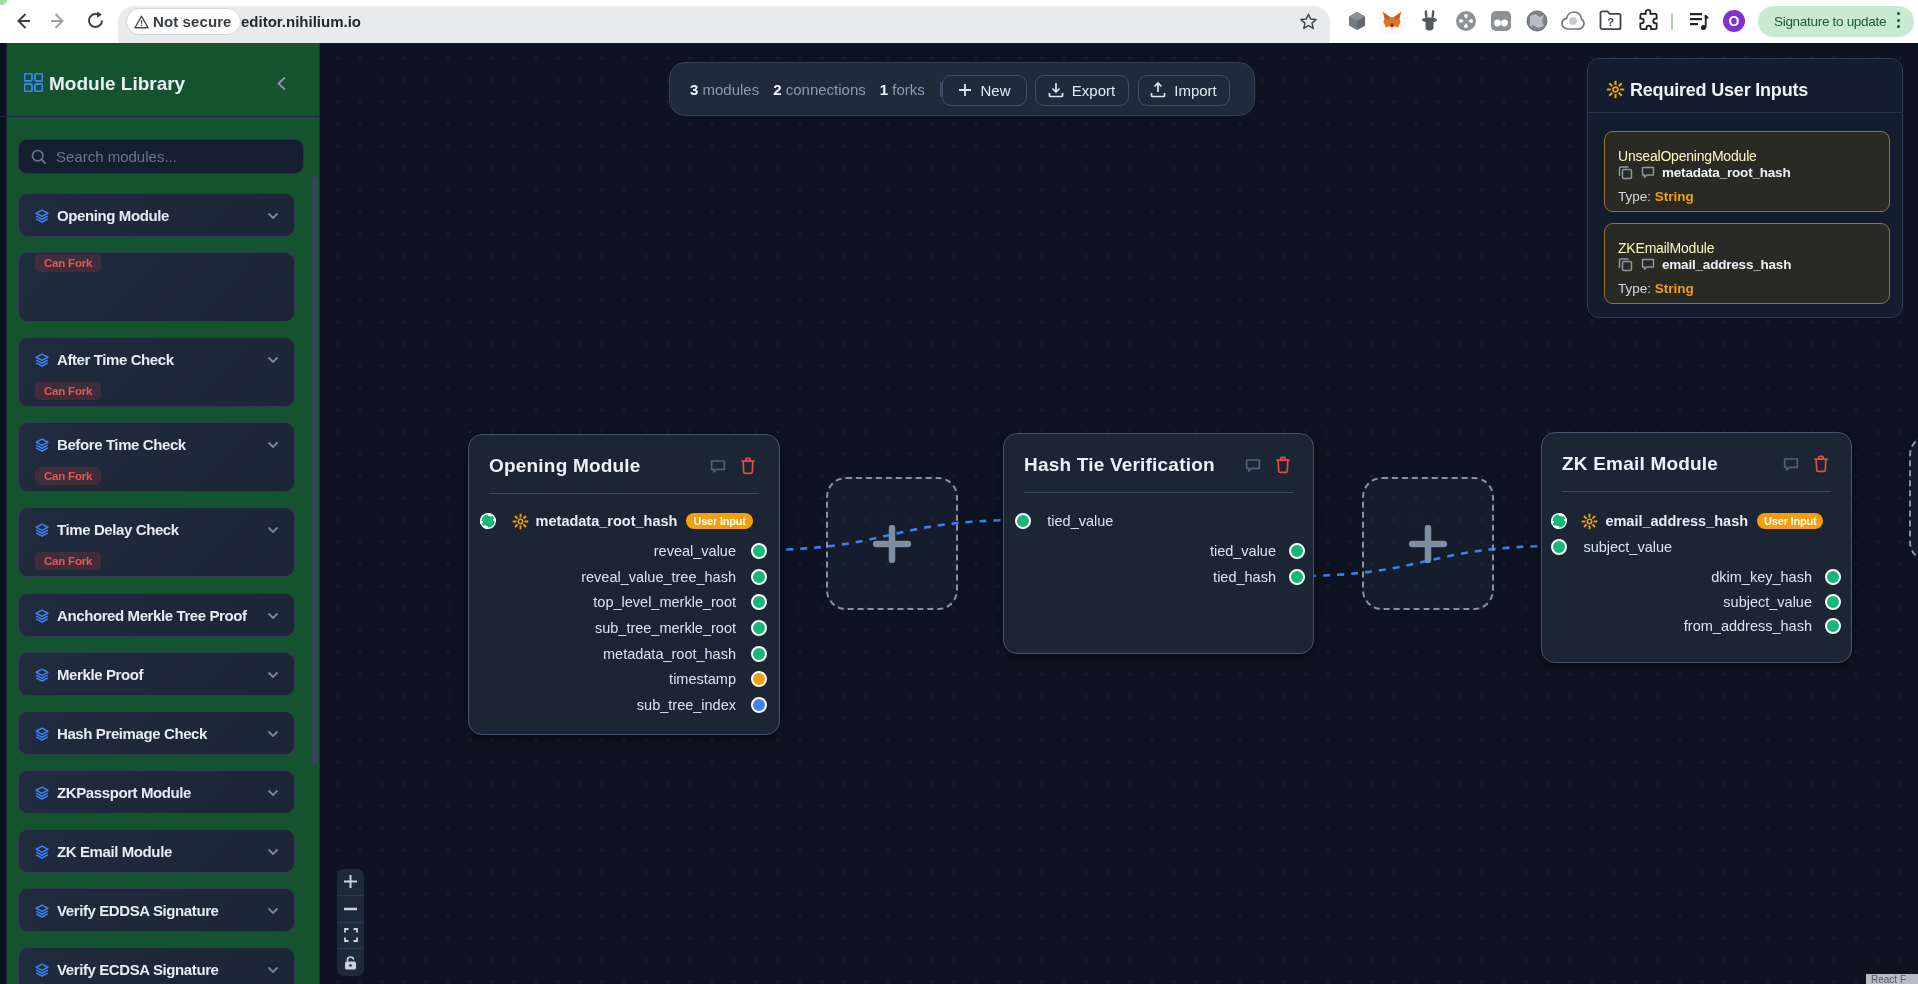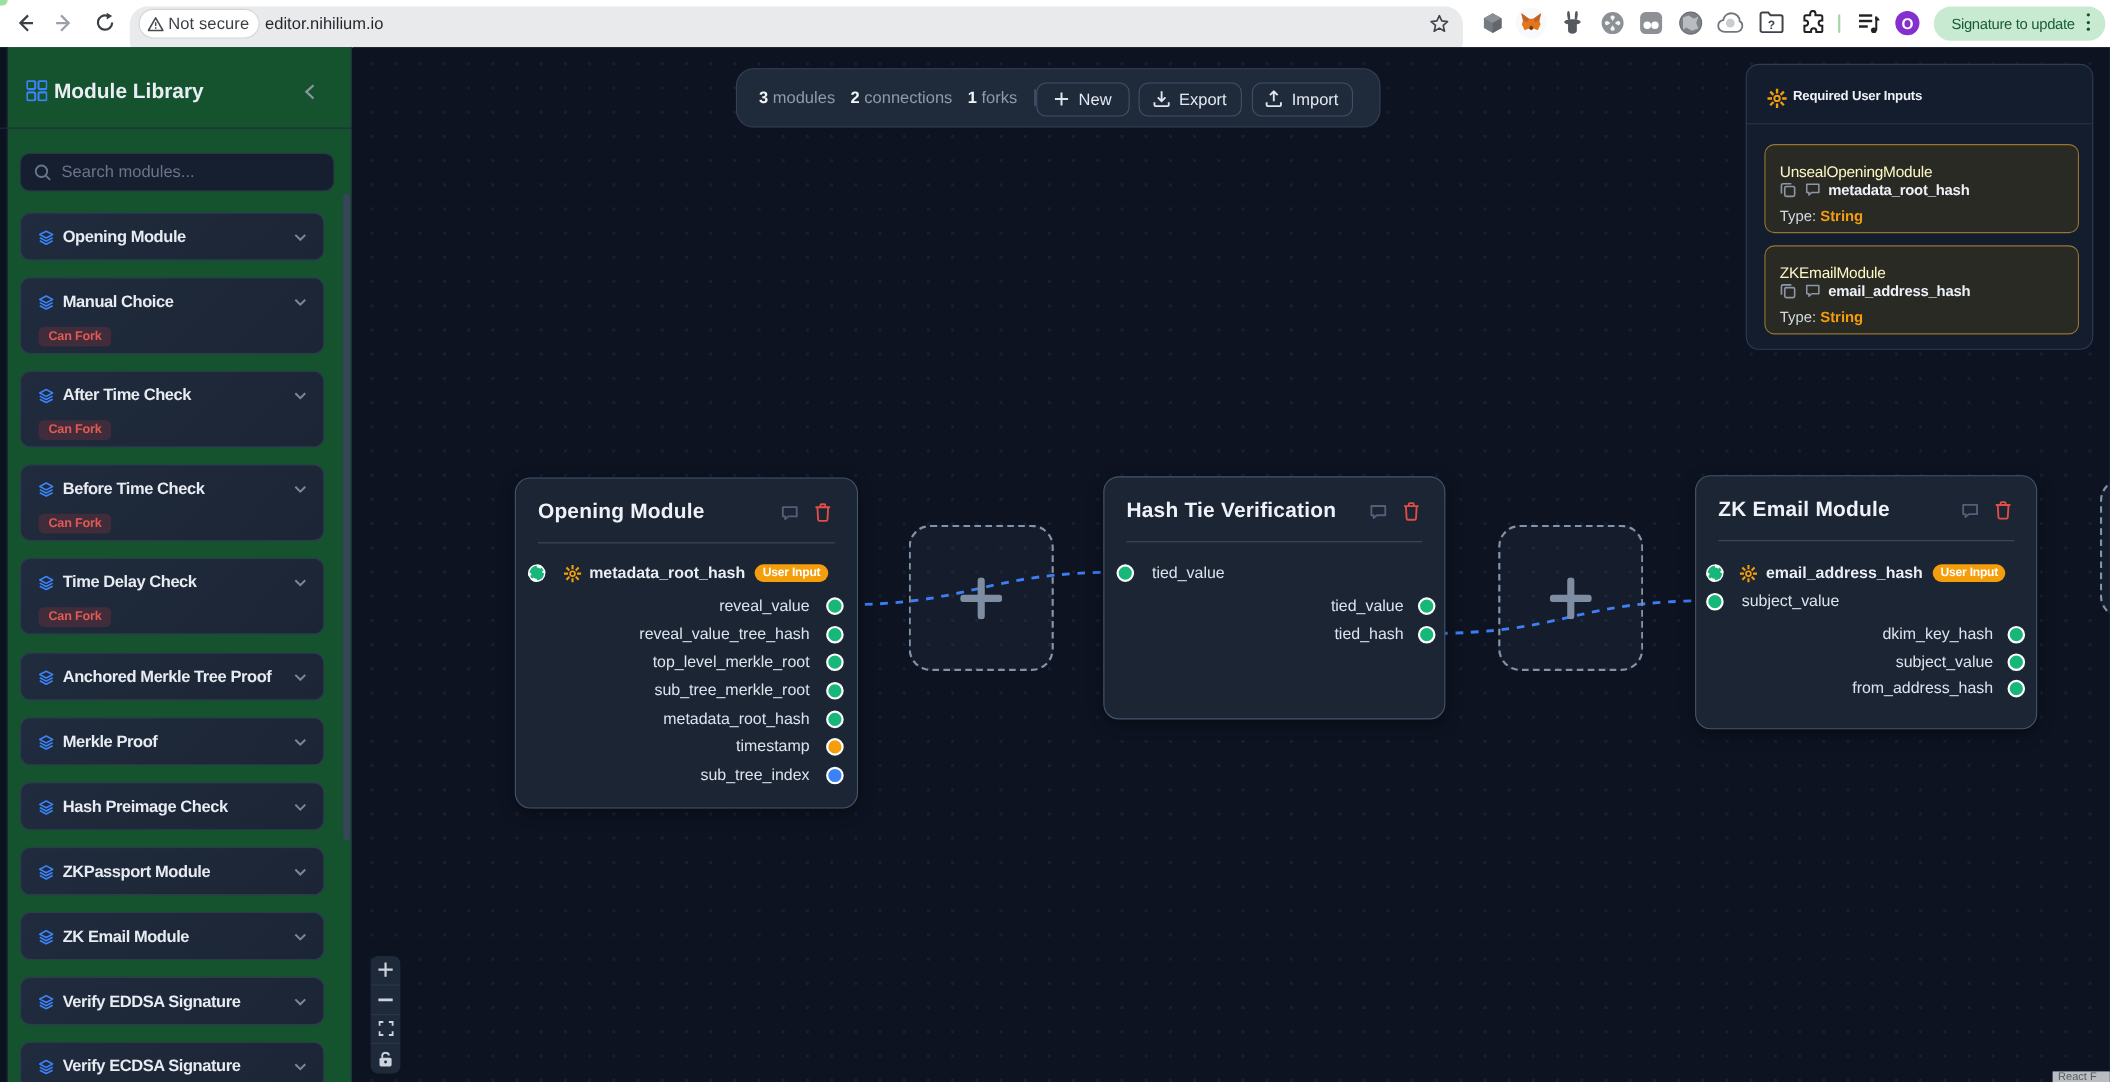--- a/index.html
+++ b/index.html
@@ -1,21 +1,21 @@
 <!DOCTYPE html>
 <html><head>
 <meta charset="utf-8">
 <style>
   * { margin:0; padding:0; box-sizing:border-box; }
   html,body { width:1918px; height:984px; overflow:hidden; font-family:"Liberation Sans", sans-serif; }
   .abs { position:absolute; }
 
   
   #chrome { position:absolute; top:0; left:0; width:1918px; height:43px; background:#ffffff; }
-  #omnibox { position:absolute; left:118px; top:6px; width:1212px; height:48px; background:#e9eaec; border-radius:16px; }
+  #omnibox { position:absolute; left:118px; top:6px; width:1212px; height:48px; background:#e9eaec; border-radius:16px;font-weight:bold; }
   #chip { position:absolute; left:8px; top:2px; height:27px; background:#ffffff; border:1px solid #d3d6da; border-radius:14px; display:flex; align-items:center; padding:0 8px 0 7px; gap:4px; }
   #chip span { font-size:15px; color:#3b4045; letter-spacing:0.1px; }
   #url { position:absolute; left:123px; top:0; height:31px; display:flex; align-items:center; font-size:15px; color:#24282d; }
 
   
   #content { position:absolute; top:43px; left:0; width:1918px; height:941px; background:#0d1422; }
 
   
   #sidebar { position:absolute; top:0; left:0; width:320px; height:941px; background:#14532d; border-right:1px solid #232e42; }
   #sidegutter { position:absolute; top:0; left:0; width:7px; height:941px; background:#0c1320; border-right:1px solid #1e2938; }
@@ -53,21 +53,21 @@
   .p-blue  { background:#3b82f6; }
   .uibadge { background:#f59e0b; color:#ffffff; font-size:11px; font-weight:bold; border-radius:8px; padding:2px 7px; margin-left:9px; letter-spacing:-0.2px; }
   .bold { font-weight:bold; color:#e9edf4; }
 
   
   .fork { position:absolute; width:132px; height:133px; border:2px dashed #8493a7; border-radius:20px; background:rgba(130,150,180,0.07); }
   .fork .plus { position:absolute; left:50%; top:50%; transform:translate(-50%,-50%); }
 
   
   #reqpanel { position:absolute; left:1587px; top:15px; width:316px; height:260px; background:#131d2d; border:1px solid #2e3b55; border-radius:12px; }
-  #reqpanel h2 { position:absolute; left:42px; top:21px; font-size:12px; letter-spacing:-0.2px; font-weight:bold; color:#eff3f8; }
+  #reqpanel h2 { position:absolute; left:42px; top:21px; font-size:18px; letter-spacing:-0.2px; font-weight:bold; color:#eff3f8; }
   #reqdivider { position:absolute; left:0; right:0; top:53px; height:1px; background:#27334a; }
   .reqcard { position:absolute; left:16px; width:286px; height:81px; background:#2a2a25; border:1px solid #97742f; border-radius:9px; }
   .reqcard .gtitle { position:absolute; left:13px; top:16px; font-size:14px; color:#fef9c3; letter-spacing:-0.2px; }
   .reqcard .vname { position:absolute; left:57px; top:33px; font-size:13.5px; font-weight:bold; color:#edf1f7; letter-spacing:-0.2px; }
   .reqcard .type { position:absolute; left:13px; top:57px; font-size:13.5px; color:#d4dae3; }
   .reqcard .type b { color:#f59e0b; font-weight:bold; }
 
   
   #zoomctl { position:absolute; left:337px; top:826px; width:27px; height:107px; background:#1e2939; border-radius:7px; overflow:hidden; }
   #zoomctl .zc { width:27px; height:26.75px; display:flex; align-items:center; justify-content:center; border-bottom:1px solid #2b384c; color:#cdd4de; }
@@ -407,31 +407,20 @@
             <path d="M2 12.2 L12 17.5 L22 12.2"></path>
             <path d="M2 17 L12 22.3 L22 17"></path>
           </svg>
           <span class="title">Opening Module</span>
           <svg class="chev" width="12" height="8" viewBox="0 0 12 8" style="margin-right:15px">
             <path d="M1.5 1.5 L6 6 L10.5 1.5" stroke="#7d879a" stroke-width="1.8" fill="none"></path>
           </svg>
         </div>
     </div>
     <div class="mcard" style="top:209px;height:70px;">
-      <div class="row1">
-          <svg width="14" height="14" viewBox="0 0 24 24" fill="none" stroke="#3b82f6" stroke-width="2.6" stroke-linejoin="round">
-            <path d="M12 2 L22 7.3 L12 12.6 L2 7.3 Z"></path>
-            <path d="M2 12.2 L12 17.5 L22 12.2"></path>
-            <path d="M2 17 L12 22.3 L22 17"></path>
-          </svg>
-          <span class="title">Manual Choice</span>
-          <svg class="chev" width="12" height="8" viewBox="0 0 12 8" style="margin-right:15px">
-            <path d="M1.5 1.5 L6 6 L10.5 1.5" stroke="#7d879a" stroke-width="1.8" fill="none"></path>
-          </svg>
-        </div>
       <div class="fork-badge">Can Fork</div>
     </div>
     <div class="mcard" style="top:294px;height:70px;">
       <div class="row1">
           <svg width="14" height="14" viewBox="0 0 24 24" fill="none" stroke="#3b82f6" stroke-width="2.6" stroke-linejoin="round">
             <path d="M12 2 L22 7.3 L12 12.6 L2 7.3 Z"></path>
             <path d="M2 12.2 L12 17.5 L22 12.2"></path>
             <path d="M2 17 L12 22.3 L22 17"></path>
           </svg>
           <span class="title">After Time Check</span>

